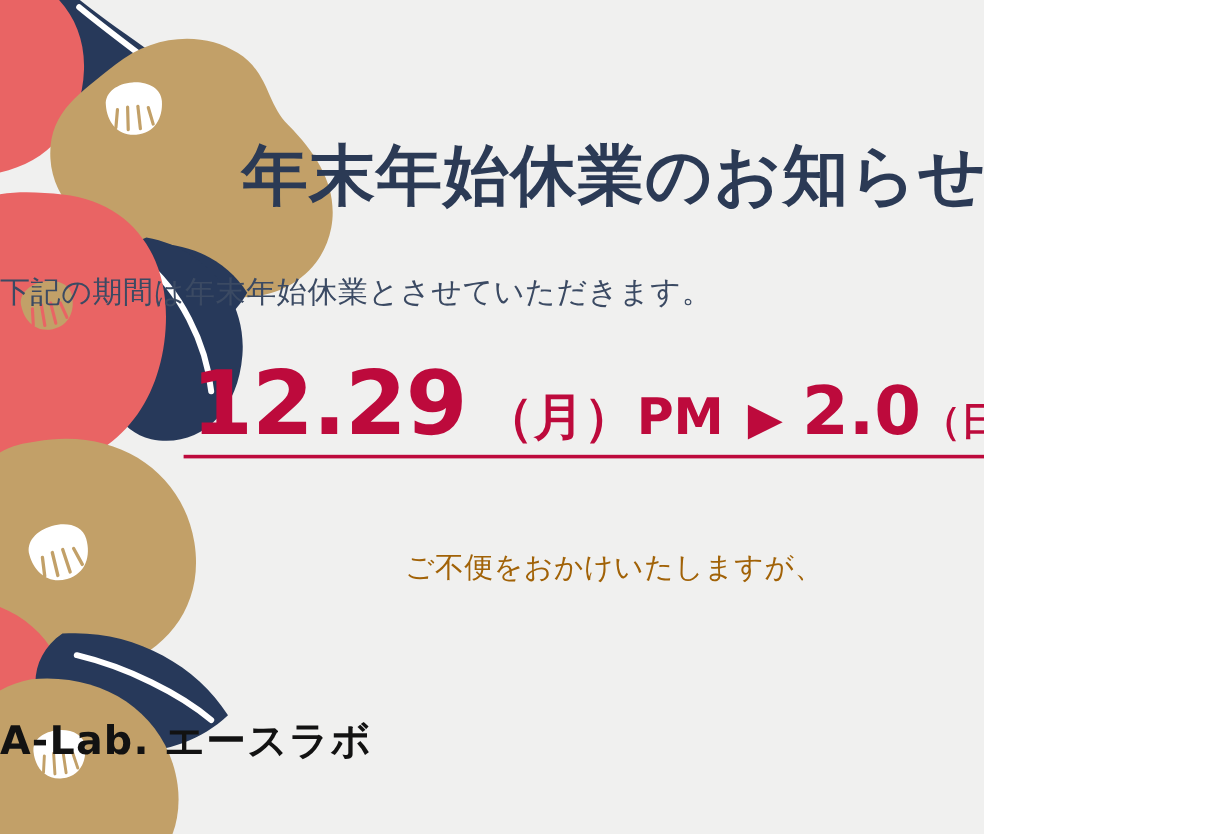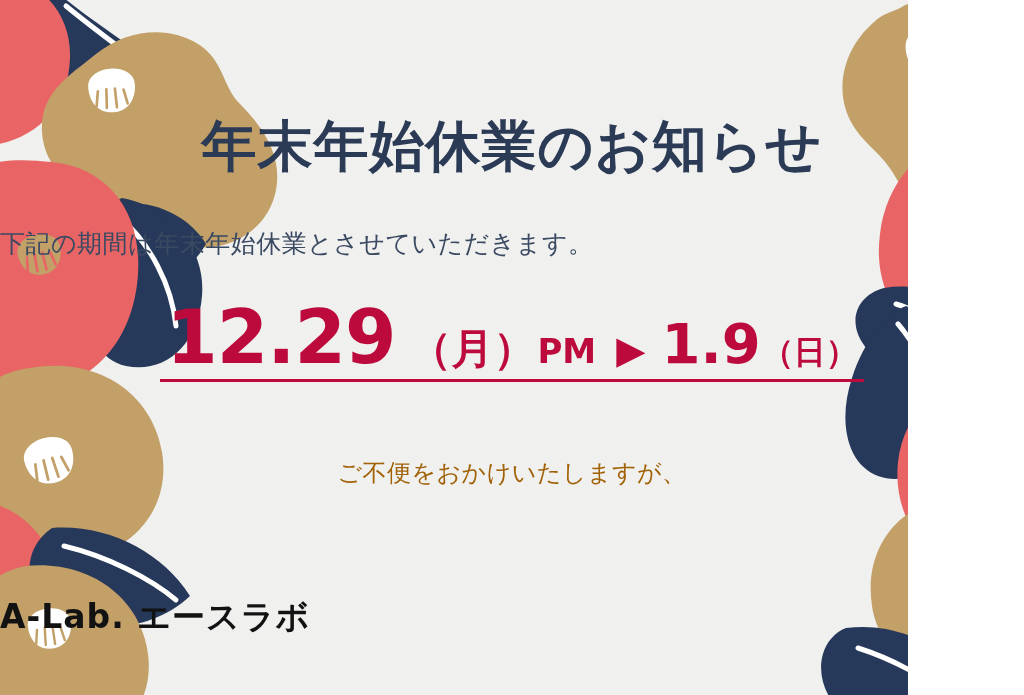--- a/index.html
+++ b/index.html
@@ -2,21 +2,21 @@
 <html lang="ja"><head>
 <meta charset="utf-8">
 <style>
   html, body {
     margin: 0;
     padding: 0;
     background: #ffffff;
   }
   #poster {
     position: relative;
-    width: 908px;
+    width: 820px;
     height: 695px;
     overflow: hidden;
     background: #f0f0ef;
     font-family: "DejaVu Sans", "Liberation Sans", sans-serif;
   }
   .deco-layer {
     position: absolute;
     inset: 0;
     width: 1024px;
     height: 695px;
@@ -89,21 +89,21 @@
     vertical-align: baseline;
   }
   .d-mid {
     font-size: 42px;
     font-weight: 800;
     line-height: 1;
     vertical-align: baseline;
     margin-left: 14px;
   }
   .d-pm {
-    font-size: 34px;
+    font-size: 42px;
     font-weight: 800;
     line-height: 1;
     vertical-align: baseline;
     margin-left: 2px;
   }
   .d-arrow {
     font-size: 38px;
     line-height: 1;
     vertical-align: baseline;
     margin: 0 16px 0 20px;
@@ -340,21 +340,21 @@
   </svg>
 
   <div class="content">
 
     <h1 class="title">年末年始休業のお知らせ</h1>
 
     <p class="subtitle">下記の期間は年末年始休業とさせていただきます。</p>
 
     <div class="date-wrap">
       <span class="date-line">
-        <span class="d-big">12.29</span><span class="d-mid">（月）</span><span class="d-pm">PM</span><span class="d-arrow">▶</span><span class="d-big2">1.9</span><span class="d-small">（日）</span>
+        <span class="d-big">12.29</span><span class="d-mid">（月）</span><span class="d-pm">PM</span><span class="d-arrow">▶</span><span class="d-big2">2.0</span><span class="d-small">（日）</span>
         <span class="date-underline"></span>
       </span>
     </div>
 
     <div class="closing">
       <div>ご不便をおかけいたしますが、</div>
     </div>
 
     <div class="company">A-Lab. エースラボ</div>
 

